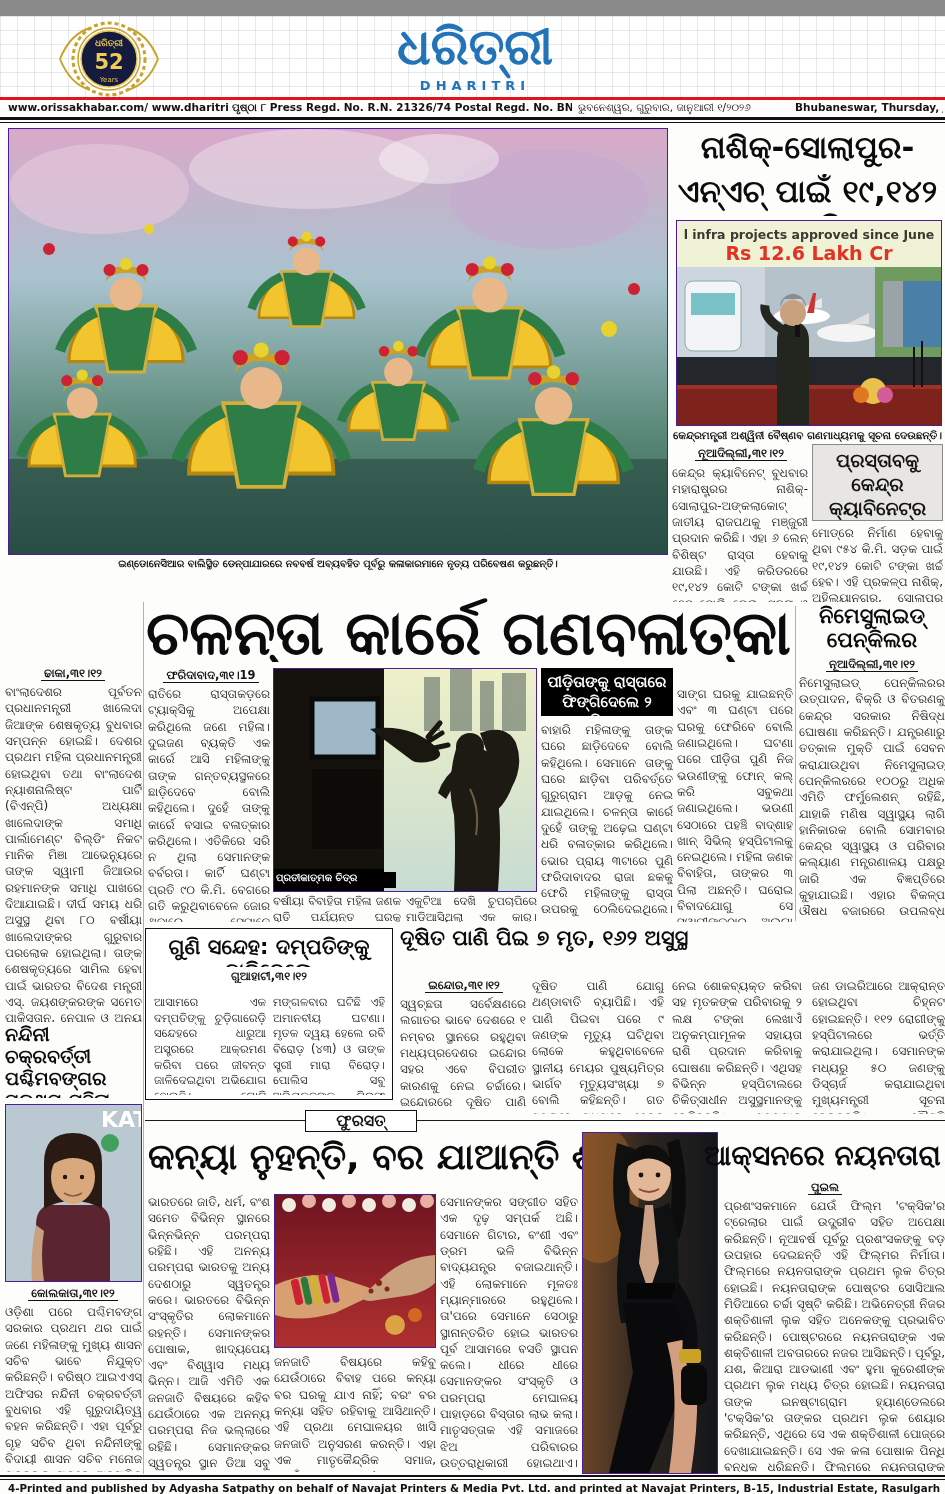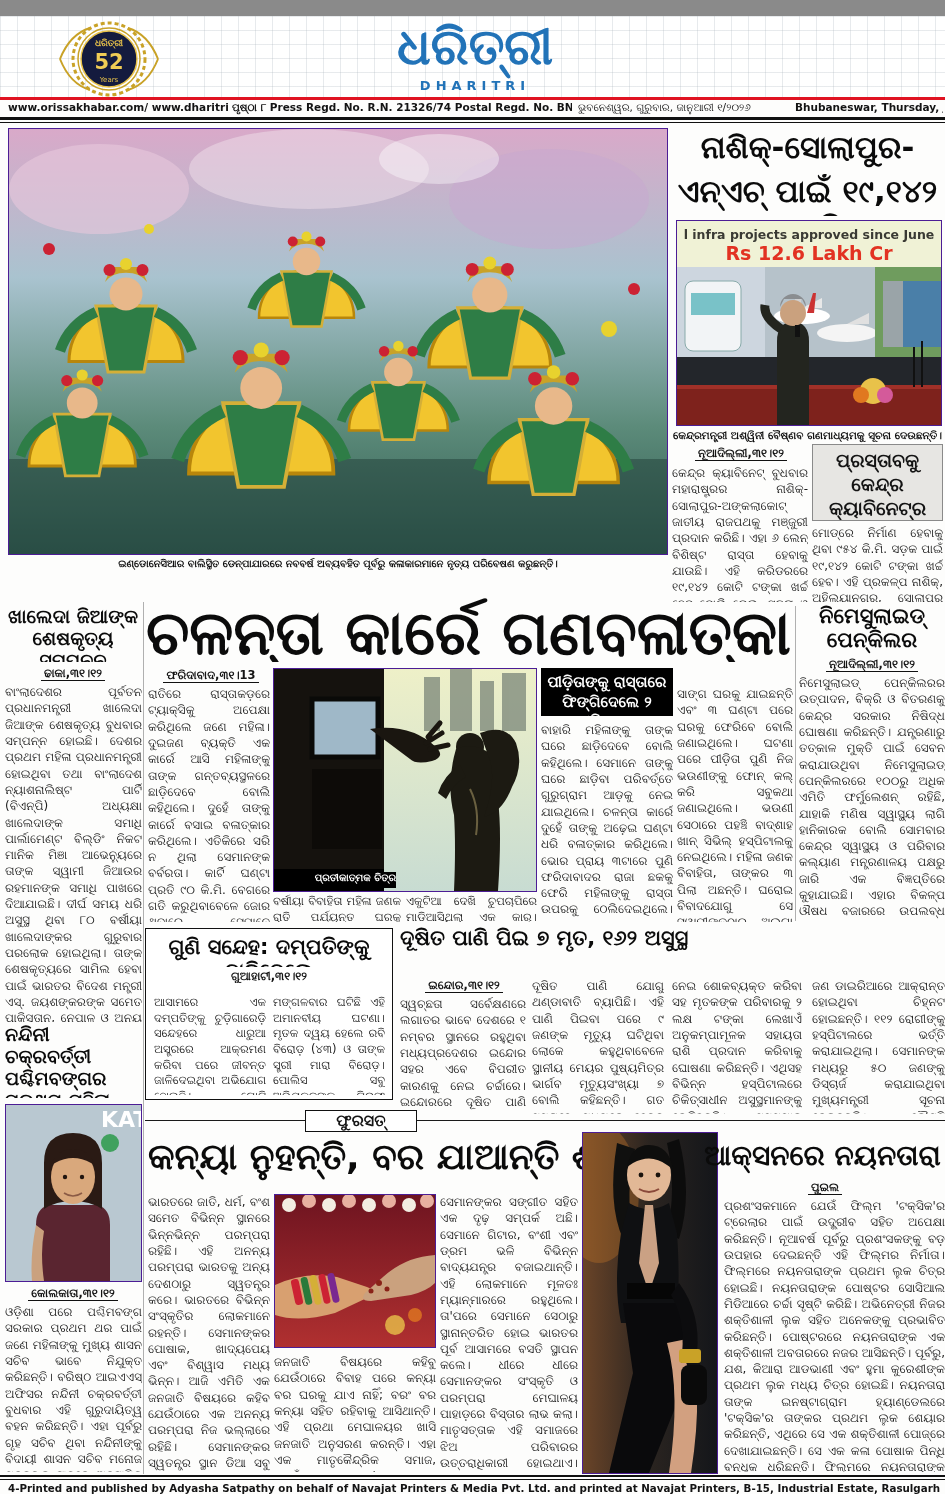--- a/index.html
+++ b/index.html
@@ -149,21 +149,20 @@
   </div>
   <div class="abs caption" style="left:670px;top:413px;width:275px;height:14px;font-size:10.5px">କେନ୍ଦ୍ରମନ୍ତ୍ରୀ ଅଶ୍ୱିନୀ ବୈଷ୍ଣବ ଗଣମାଧ୍ୟମକୁ ସୂଚନା ଦେଉଛନ୍ତି। (ଫଟୋ-ଚମନ ଗୌତମ)</div>
 
   <div class="abs dateline" style="left:676px;top:430px;width:130px;height:15px"><span>ନୂଆଦିଲ୍ଲୀ,୩୧।୧୨</span></div>
   <div class="abs graybox" style="left:812px;top:428px;width:131px;height:77px">ପ୍ରସ୍ତାବକୁ କେନ୍ଦ୍ର କ୍ୟାବିନେଟ୍ର ଅନୁମୋଦନ</div>
   <div class="abs bodytxt" style="left:672px;top:449px;width:136px;height:137px">କେନ୍ଦ୍ର କ୍ୟାବିନେଟ୍ ବୁଧବାର ମହାରାଷ୍ଟ୍ରର ନାଶିକ୍-ସୋଲାପୁର-ଅଙ୍କଲାକୋଟ୍ ଜାତୀୟ ରାଜପଥକୁ ମଞ୍ଜୁରୀ ପ୍ରଦାନ କରିଛି। ଏହା ୬ ଲେନ୍ ବିଶିଷ୍ଟ ରାସ୍ତା ହେବାକୁ ଯାଉଛି। ଏହି କରିଡରରେ ୧୯,୧୪୨ କୋଟି ଟଙ୍କା ଖର୍ଚ୍ଚ ହେବ ବୋଲି ରେଲ, ସୂଚନା ଓ ପ୍ରଯୁକ୍ତି ମନ୍ତ୍ରୀ ଅଶ୍ୱିନୀ ବୈଷ୍ଣବ ସୂଚନା ଦେଇଛନ୍ତି। କେନ୍ଦ୍ରମନ୍ତ୍ରୀ ବୈଷ୍ଣବ କହିଛନ୍ତି, ଟୋଲ୍</div>
   <div class="abs bodytxt" style="left:812px;top:509px;width:131px;height:77px">ମୋଡ୍ରେ ନିର୍ମାଣ ହେବାକୁ ଥିବା ୯୫୪ କି.ମି. ସଡ଼କ ପାଇଁ ୧୯,୧୪୨ କୋଟି ଟଙ୍କା ଖର୍ଚ୍ଚ ହେବ। ଏହି ପ୍ରକଳ୍ପ ନାଶିକ୍, ଅହିଲ୍ୟାନଗର, ସୋଲାପୁର ଭଳି ସହରଗୁଡ଼ିକୁ କୁର୍ନୋଲ ସହ ଯୋଡ଼ିବ।</div>
 
   <div class="abs vrule" style="left:143px;top:586px;height:872px"></div>
 
-  <div class="abs headline center" style="left:4px;top:590px;width:138px;height:56px;font-size:19px">ଖାଲେଦା ଜିଆଙ୍କ ଶେଷକୃତ୍ୟ ସମ୍ପନ୍ନ</div>
   <div class="abs dateline" style="left:14px;top:650px;width:118px;height:15px"><span>ଢାକା,୩୧।୧୨</span></div>
   <div class="abs bodytxt" style="left:5px;top:668px;width:137px;height:338px">ବାଂଲାଦେଶର ପୂର୍ବତନ ପ୍ରଧାନମନ୍ତ୍ରୀ ଖାଲେଦା ଜିଆଙ୍କ ଶେଷକୃତ୍ୟ ବୁଧବାର ସମ୍ପନ୍ନ ହୋଇଛି। ଦେଶର ପ୍ରଥମ ମହିଳା ପ୍ରଧାନମନ୍ତ୍ରୀ ହୋଇଥିବା ତଥା ବାଂଲାଦେଶ ନ୍ୟାଶନାଲିଷ୍ଟ ପାର୍ଟି (ବିଏନ୍ପି) ଅଧ୍ୟକ୍ଷା ଖାଲେଦାଙ୍କ ସମାଧି ପାର୍ଲାମେଣ୍ଟ ବିଲ୍ଡିଂ ନିକଟ ମାନିକ ମିଞା ଆଭେନ୍ୟୁରେ ତାଙ୍କ ସ୍ୱାମୀ ଜିଆଉର ରହମାନଙ୍କ ସମାଧି ପାଖରେ ଦିଆଯାଇଛି। ଦୀର୍ଘ ସମୟ ଧରି ଅସୁସ୍ଥ ଥିବା ୮୦ ବର୍ଷୀୟା ଖାଲେଦାଙ୍କର ଗୁରୁବାର ପରଲୋକ ହୋଇଥିଲା। ତାଙ୍କ ଶେଷକୃତ୍ୟରେ ସାମିଲ ହେବା ପାଇଁ ଭାରତର ବିଦେଶ ମନ୍ତ୍ରୀ ଏସ୍. ଜୟଶଙ୍କରଙ୍କ ସମେତ ପାକିସ୍ତାନ, ନେପାଳ ଓ ଅନ୍ୟ ପଡ଼ୋଶୀ ଦେଶଗୁଡ଼ିକର ଶୀର୍ଷ ନେତାମାନେ ତଥା ନେତାମାନେ ଯୋଗ ଦେଇଥିଲେ। ଖାଲେଦାଙ୍କ ପୁଅ ତଥା ବିଏନ୍ପି କାର୍ଯ୍ୟକାରୀ ଅଧ୍ୟକ୍ଷ ତାରିକ୍ ରହମାନ ଗଣମାଧ୍ୟମ ନିକଟରେ ରହିଥିଲେ। ଜୟଶଙ୍କର ପ୍ରଧାନମନ୍ତ୍ରୀ ନରେନ୍ଦ୍ର ମୋଦିଙ୍କ ଏକ ପତ୍ର ତାରିକ୍ଙ୍କୁ ଦେଇଛନ୍ତି।</div>
 
   <div class="abs headline" style="left:5px;top:1008px;width:137px;height:74px;font-size:19px">ନନ୍ଦିନୀ ଚକ୍ରବର୍ତ୍ତୀ ପଶ୍ଚିମବଙ୍ଗର ପ୍ରଥମ ମହିଳା ସିଏସ୍</div>
   <div class="abs photo" style="left:5px;top:1088px;width:137px;height:178px">
     <svg width="135" height="176" viewBox="0 0 135 176">
       <rect width="135" height="176" fill="#b9c8d1"></rect>
       <text x="95" y="22" font-size="22" font-weight="bold" fill="#fff">KAT</text>
       <circle cx="104" cy="38" r="9" fill="#2a9a4a" opacity=".85"></circle>
       <path d="M30 176 V120 q0 -16 12 -20 h50 q12 4 12 20 v56 Z" fill="#5a2530"></path>
@@ -173,21 +172,21 @@
       <circle cx="59" cy="72" r="2.2" fill="#201510"></circle>
         <circle cx="76" cy="72" r="2.2" fill="#201510"></circle>
       <path d="M58 88 q9 6 18 0" stroke="#8a5a45" stroke-width="1.6" fill="none"></path>
       <path d="M30 120 q-6 30 -4 56 h12 q-4 -28 0 -50 Z" fill="#caa17e"></path>
     </svg>
   </div>
   <div class="abs dateline" style="left:10px;top:1270px;width:126px;height:15px"><span>କୋଲକାତା,୩୧।୧୨</span></div>
   <div class="abs bodytxt" style="left:5px;top:1288px;width:137px;height:168px">ଓଡ଼ିଶା ପରେ ପଶ୍ଚିମବଙ୍ଗ ସରକାର ପ୍ରଥମ ଥର ପାଇଁ ଜଣେ ମହିଳାଙ୍କୁ ମୁଖ୍ୟ ଶାସନ ସଚିବ ଭାବେ ନିଯୁକ୍ତ କରିଛନ୍ତି। ବରିଷ୍ଠ ଆଇଏଏସ୍ ଅଫିସର ନନ୍ଦିନୀ ଚକ୍ରବର୍ତ୍ତୀ ବୁଧବାର ଏହି ଗୁରୁଦାୟିତ୍ୱ ବହନ କରିଛନ୍ତି। ଏହା ପୂର୍ବରୁ ଗୃହ ସଚିବ ଥିବା ନନ୍ଦିନୀଙ୍କୁ ବିଦାୟୀ ଶାସନ ସଚିବ ମନୋଜ ପନ୍ତଙ୍କ ସ୍ଥାନରେ ଅବସ୍ଥାପିତ କରାଯାଇଛି। ପ୍ରକାଶ ଯେ, ବରିଷ୍ଠ ଆଇଏଏସ୍ ଅଫିସର ଅନୁ ଗର୍ଗ ବୁଧବାର ଓଡ଼ିଶାର ପ୍ରଥମ ମହିଳା ସିଏସ୍ ରୂପେ ଦାୟିତ୍ୱ ଗ୍ରହଣ କରିଛନ୍ତି।</div>
 
   <div class="abs headline center nowrap" style="left:146px;top:582px;width:646px;height:64px;font-size:61px">ଚଳନ୍ତା କାର୍ରେ ଗଣବଳାତ୍କାର</div>
-  <div class="abs dateline" style="left:152px;top:652px;width:118px;height:15px"><span>ଫରିଦାବାଦ,୩୧।13</span></div>
+  <div class="abs dateline" style="left:152px;top:652px;width:118px;height:15px"><span>ଫରିଦାବାଦ,୩୧।19</span></div>
   <div class="abs bodytxt" style="left:148px;top:670px;width:122px;height:236px">ରାତିରେ ରାସ୍ତାକଡ଼ରେ ଟ୍ୟାକ୍ସିକୁ ଅପେକ୍ଷା କରିଥିଲେ ଜଣେ ମହିଳା। ଦୁଇଜଣ ବ୍ୟକ୍ତି ଏକ କାର୍ରେ ଆସି ମହିଳାଙ୍କୁ ତାଙ୍କ ଗନ୍ତବ୍ୟସ୍ଥଳରେ ଛାଡ଼ିଦେବେ ବୋଲି କହିଥିଲେ। ଦୁହେଁ ତାଙ୍କୁ କାର୍ରେ ବସାଇ ବଳାତ୍କାର କରିଥିଲେ। ଏତିକିରେ ସରି ନ ଥିଲା ସେମାନଙ୍କ ବର୍ବରତା। କାର୍ଟି ଘଣ୍ଟା ପ୍ରତି ୯୦ କି.ମି. ବେଗରେ ଗତି କରୁଥିବାବେଳେ ଜୋର ଥିବାରେ ସେମାନେ ମହିଳାଙ୍କୁ ରାସ୍ତା ଉପରେ ଫିଙ୍ଗି ଦେଇଥିଲେ। ହରିୟାଣାର ଫରିଦାବାଦରେ ସୋମବାର ବିଳମ୍ବିତ ରାତିରେ ଘଟିଥିବା ଏହି ଘଟଣାରେ ପୋଲିସ ୨ ଅଭିଯୁକ୍ତଙ୍କୁ ଗିରଫ କରିଛି। ଏହି ଘଟଣାକୁ ନେଇ ତୀବ୍ର ପ୍ରତିକ୍ରିୟା ପ୍ରକାଶ ପାଇଛି। ଫରିଦାବାଦ ପୋଲିସ ଦ୍ୱାରା ସଂଗୃହୀତ ସିସିଟିଭି ଫୁଟେଜରୁ ଜଣାପଡ଼ିଛି ଯେ, ୨୮</div>
 
   <div class="abs photo" style="left:273px;top:652px;width:264px;height:224px">
     <svg width="262" height="222" viewBox="0 0 262 222">
       <defs>
           <linearGradient id="gbg" x1="0" y1="0" x2="0" y2="1">
         <stop offset="0" stop-color="#eef0c8"></stop>
             <stop offset="1" stop-color="#c8dcd2"></stop>
           </linearGradient>
         </defs>
@@ -206,21 +205,21 @@
       <g fill="#1c1a12">
         <circle cx="196" cy="78" r="14"></circle>
         <path d="M182 80 q-10 34 -2 66 q2 30 0 76 h44 q4 -60 0 -90 q14 -24 -6 -46 q-18 -14 -36 -6 Z"></path>
         <path d="M206 64 q26 -10 36 10 q8 22 -4 44 q-10 26 -28 30 q14 -40 4 -62 Z"></path>
         <path d="M186 96 q-16 10 -22 28 l8 6 q8 -16 20 -22 Z"></path>
       </g>
       <path d="M196 120 q10 20 6 46" stroke="#6a6040" stroke-width="2" fill="none"></path>
       <rect x="0" y="200" width="110" height="22" fill="#000"></rect>
     </svg>
   </div>
-  <div class="abs" style="left:276px;top:856px;width:120px;height:16px;background:#000;color:#fff;font-size:10px;font-weight:bold;text-align:right;overflow:hidden">ପ୍ରତୀକାତ୍ମକ ଚିତ୍ର</div>
+  <div class="abs" style="left:276px;top:856px;width:120px;height:16px;background:#000;color:#fff;font-size:10px;font-weight:bold;text-align:left;overflow:hidden">ପ୍ରତୀକାତ୍ମକ ଚିତ୍ର</div>
   <div class="abs bodytxt" style="left:273px;top:878px;width:128px;height:28px;font-size:11.5px">ବର୍ଷୀୟା ବିବାହିତା ମହିଳା ଜଣକ ରାତି ପର୍ଯ୍ୟନ୍ତ ଘରକୁ ଫେରିପାରି ନ ଥିଲେ। ତାଙ୍କୁ</div>
   <div class="abs bodytxt" style="left:406px;top:878px;width:131px;height:28px;font-size:11.5px">ଏକୁଟିଆ ଦେଖି ଚୁପଚାପିରେ ମାଡ଼ିଆସିଥିଲା ଏକ କାର୍। ଭିତରେ ଥିଲେ ୨ ଜଣ ଯୁବକ</div>
 
   <div class="abs blackbox" style="left:541px;top:652px;width:132px;height:48px">ପୀଡ଼ିତାଙ୍କୁ ରାସ୍ତାରେ ଫିଙ୍ଗିଦେଲେ ୨ ଅଭିଯୁକ୍ତ</div>
   <div class="abs bodytxt" style="left:541px;top:706px;width:132px;height:200px">ବାହାରି ମହିଳାଙ୍କୁ ତାଙ୍କ ଘରେ ଛାଡ଼ିଦେବେ ବୋଲି କହିଥିଲେ। ସେମାନେ ତାଙ୍କୁ ଘରେ ଛାଡ଼ିବା ପରିବର୍ତ୍ତେ ଗୁରୁଗ୍ରାମ ଆଡ଼କୁ ନେଇ ଯାଇଥିଲେ। ଚଳନ୍ତା କାର୍ରେ ଦୁହେଁ ତାଙ୍କୁ ଅଢ଼େଇ ଘଣ୍ଟା ଧରି ବଳାତ୍କାର କରିଥିଲେ। ଭୋର ପ୍ରାୟ ୩ଟାରେ ପୁଣି ଫରିଦାବାଦର ରାଜା ଛକକୁ ଫେରି ମହିଳାଙ୍କୁ ରାସ୍ତା ଉପରକୁ ଠେଲିଦେଇଥିଲେ। ରକ୍ତ ଜୁଡ଼ୁବୁଡ଼ୁ ଅବସ୍ଥାରେ ପରିବାର ଲୋକେ ତାଙ୍କୁ ହସ୍ପିଟାଲକୁ ନେଇଥିଲେ। ପୀଡ଼ିତାଙ୍କ ଦେହରେ ୧୦-୧୨ଟି ଷ୍ଟିଚ୍ ପଡ଼ିଛି। ମହିଳାଙ୍କ ଭଉଣୀ କହିଛନ୍ତି, ସେ ସୋମବାର ରାତି ୮ଟା ୩୦ରେ ତାଙ୍କୁ ଫୋନ୍ କରିଥିଲେ। ମା'ଙ୍କ ସହ କୌଣସି କଥାକୁ ନେଇ ଯୁକ୍ତିତର୍କ ହେବାରୁ ସେ ସେକ୍ଟର ୨୩ରେ ଚଢ଼ୁଥିବା ନିଜ</div>
   <div class="abs bodytxt" style="left:677px;top:670px;width:116px;height:236px">ସାଙ୍ଗ ଘରକୁ ଯାଇଛନ୍ତି ଏବଂ ୩ ଘଣ୍ଟା ପରେ ଘରକୁ ଫେରିବେ ବୋଲି ଜଣାଇଥିଲେ। ଘଟଣା ପରେ ପୀଡ଼ିତା ପୁଣି ନିଜ ଭଉଣୀଙ୍କୁ ଫୋନ୍ କଲ୍ କରି ସବୁକଥା ଜଣାଇଥିଲେ। ଭଉଣୀ ସେଠାରେ ପହଞ୍ଚି ବାଦ୍ଶାହ ଖାନ୍ ସିଭିଲ୍ ହସ୍ପିଟାଲକୁ ନେଇଥିଲେ। ମହିଳା ଜଣକ ବିବାହିତା, ତାଙ୍କର ୩ ପିଲା ଅଛନ୍ତି। ଘରୋଇ ବିବାଦଯୋଗୁ ସେ ସ୍ୱାମୀଙ୍କଠାରୁ ଅଲଗା ରହୁଛନ୍ତି। ଏଥିମଧ୍ୟରେ ପୋଲିସ ଟେକ୍ନିକାଲ ସୂତ୍ର ଆଧାରରେ ୨ ଅଭିଯୁକ୍ତଙ୍କୁ ଗିରଫ କରିଛି। ଜଣେ ଅଭିଯୁକ୍ତ ଉତ୍ତର ପ୍ରଦେଶର ହୋଇଥିବାବେଳେ ଅନ୍ୟ ଜଣକ ମଧ୍ୟପ୍ରଦେଶ ବାସିନ୍ଦା। ଉଭୟେ ପୀଡ଼ିତାଙ୍କୁ ପୂର୍ବରୁ ଜାଣିଥିଲେ। ପୋଲିସ ତାଙ୍କ ବୟାନ ରେକର୍ଡ କରିନାହିଁ। ଡିଏନ୍ଏ ପରୀକ୍ଷା ପରେ ସେମାନଙ୍କ ପରିଚୟ ପ୍ରଘଟ କରାଯିବ ବୋଲି ପୋଲିସ କହିଛି। ସେମାନଙ୍କ</div>
 
   <div class="abs vrule" style="left:795px;top:590px;height:315px"></div>
   <div class="abs headline center" style="left:799px;top:588px;width:146px;height:50px;font-size:21px">ନିମେସୁଲାଇଡ୍ ପେନ୍କିଲର ବ୍ୟାନ୍</div>
   <div class="abs dateline" style="left:810px;top:641px;width:124px;height:15px"><span>ନୂଆଦିଲ୍ଲୀ,୩୧।୧୨</span></div>

